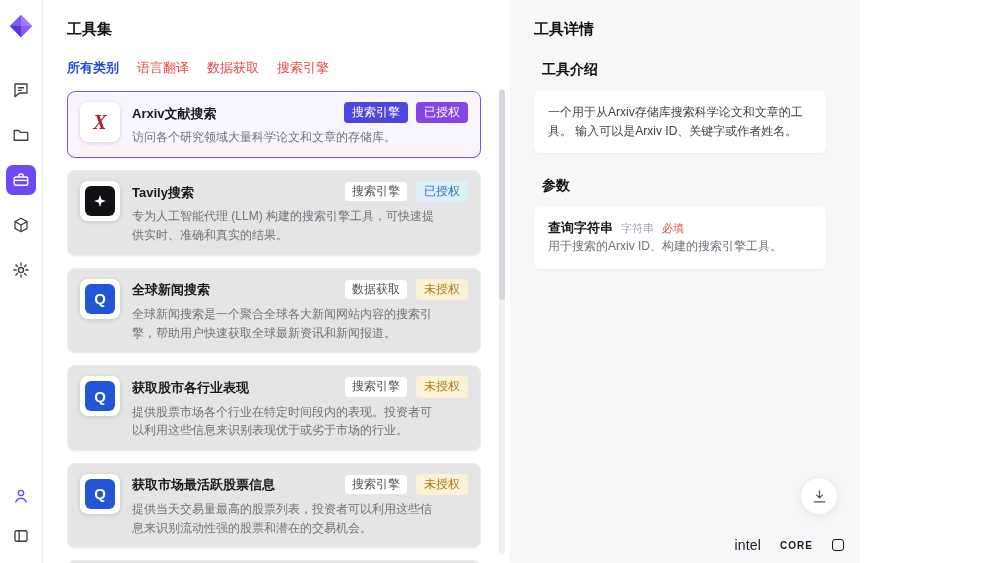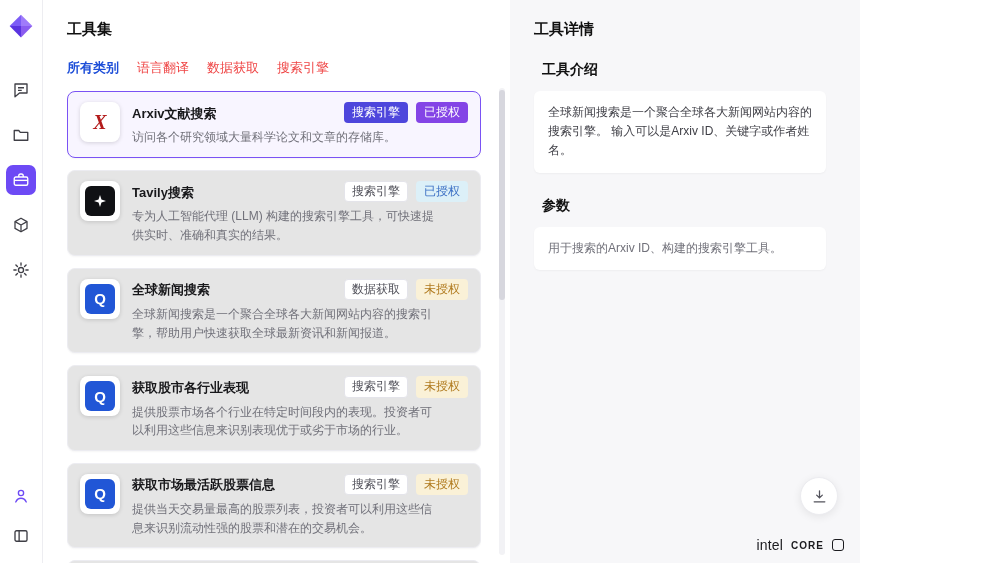--- a/index.html
+++ b/index.html
@@ -80,21 +80,21 @@
   .p-type { font-size:11px; color:#9ca3af; }
   .p-req  { font-size:11px; color:#e5484d; }
   .p-desc { margin:7px 0 0; font-size:12px; color:#71717a; }
 
   .fab {
     position:absolute; right:22px; bottom:48px; width:38px; height:38px; border-radius:50%;
     background:#fff; border:1px solid #ececf0; box-shadow:0 2px 8px rgba(0,0,0,.08);
     display:flex; align-items:center; justify-content:center; cursor:pointer; color:#52525b;
   }
   .fab svg { width:17px; height:17px; }
-  .brand { position:absolute; right:16px; bottom:10px; display:flex; align-items:center; gap:8px; color:#1b1b1f; }
+  .brand { position:absolute; right:16px; bottom:10px; display:flex; align-items:center; gap:19px; color:#1b1b1f; }
   .b1 { font-size:14px; letter-spacing:.2px; }
   .b2 { font-size:10px; font-weight:bold; letter-spacing:1px; }
   .b-box { width:12px; height:12px; border:1px solid #1b1b1f; border-radius:3px; display:inline-block; }
 </style>
 </head>
 <body>
 
 <div class="app">
 
   <aside class="rail">
@@ -246,24 +246,29 @@
       </div>
     <div class="scrollbar">
       <div class="thumb"></div>
     </div>
   </section>
 
   <section class="detail">
     <h1>工具详情</h1>
     <h2>工具介绍</h2>
     <div class="panel-card">
-      <p>全球新闻搜索是一个聚合全球各大新闻网站内容的搜索引擎。 输入可以是Arxiv ID、关键字或作者姓名。</p>
+      <p>一个用于从Arxiv存储库搜索科学论文和文章的工具。 输入可以是Arxiv ID、关键字或作者姓名。</p>
     </div>
     <h2>参数</h2>
     <div class="panel-card">
+      <div class="param-head">
+        <span class="p-name">查询字符串</span>
+        <span class="p-type">字符串</span>
+        <span class="p-req">必填</span>
+      </div>
       <p class="p-desc">用于搜索的Arxiv ID、构建的搜索引擎工具。</p>
     </div>
 
     <button class="fab">
       <svg viewBox="0 0 24 24" fill="none" stroke="currentColor" stroke-width="1.8" stroke-linecap="round" stroke-linejoin="round">
           <path d="M12 4v10m0 0l-4-4m4 4l4-4"></path>
           <path d="M4.5 19.5h15"></path>
         </svg>
     </button>
     <div class="brand">

